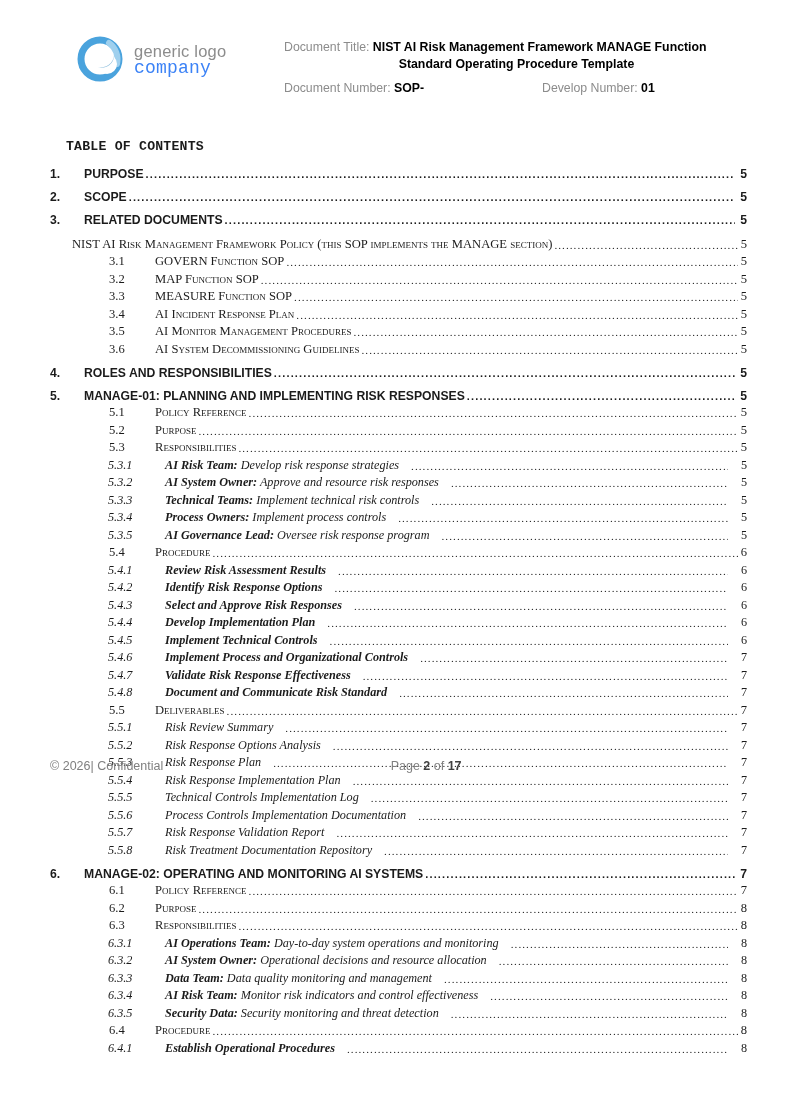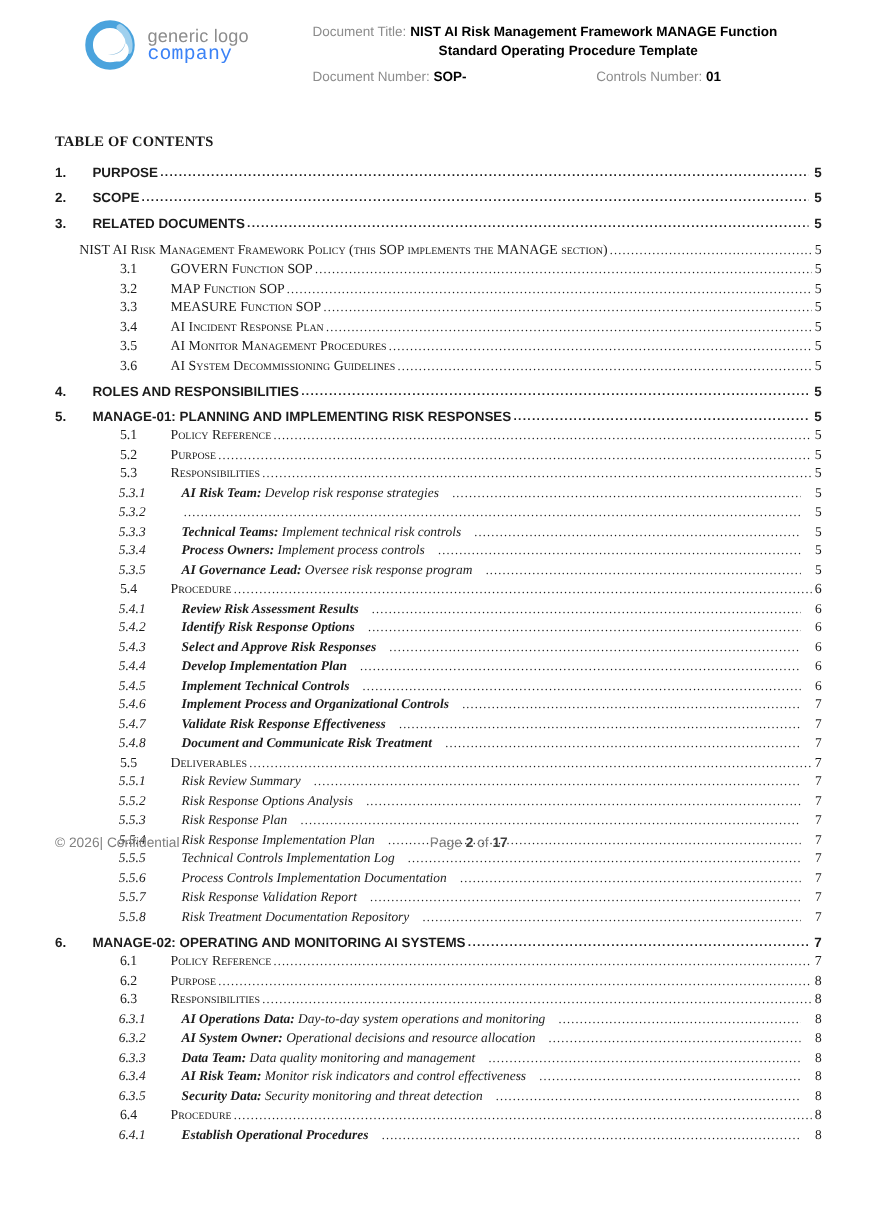--- a/index.html
+++ b/index.html
@@ -10,21 +10,21 @@
   body {
     width: 795px;
     height: 1109px;
     font-family: "Liberation Serif", serif;
     color: #000;
     position: relative;
   }
   .page {
     width: 795px;
     height: 801px;
-    padding: 4px 46px 0 46px;
+    padding: 22px 46px 0 46px;
     position: relative;
   }
 
   
   .header {
     display: flex;
     align-items: flex-start;
     padding-top: 8px;
     padding-left: 30px;
   }
@@ -84,26 +84,26 @@
   }
   .doc-meta .line3 .num { flex: 0 0 258px; }
   .doc-meta b {
     color: #000;
     font-weight: bold;
     text-align: right;
   }
 
   
   .toc-title {
-    font-family: Liberation Serif, serif;
+    font-family: Liberation Mono, monospace;
     font-weight: bold;
     font-size: 13.2px;
     color: #1b1b1b;
     margin-top: 44px;
-    margin-left: 4px;
+    margin-left: 20px;
     letter-spacing: 0.2px;
   }
 
   .toc {
     margin-top: 13px;
     margin-left: 4px;
     margin-right: 2px;
   }
 
   .row {
@@ -234,21 +234,21 @@
       </div>
       <div class="line2">
         <b>Standard Operating Procedure Template</b>
       </div>
       <div class="line3">
         <span class="num">
           <span>Document Number:</span>
           <b>SOP-</b>
         </span>
         <span>
-          <span>Controls Number:</span>
+          <span>Develop Number:</span>
           <b>01</b>
         </span>
       </div>
     </div>
   </div>
 
   <div class="toc-title">TABLE OF CONTENTS</div>
 
   <div class="toc" id="toc-body">
       <div class="row l1">
@@ -341,20 +341,21 @@
         <span class="pg">5</span>
       </div>
       <div class="row l3">
         <span class="num">5.3.1</span>
         <span class="txt"><b>AI Risk Team:</b><span> Develop risk response strategies</span></span>
         <span class="dots"> ........................................................................................................................................................................................................</span>
         <span class="pg">5</span>
       </div>
       <div class="row l3">
         <span class="num">5.3.2</span>
+        <span class="txt"><b>AI System Owner:</b><span> Approve and resource risk responses</span></span>
         <span class="dots"> ........................................................................................................................................................................................................</span>
         <span class="pg">5</span>
       </div>
       <div class="row l3">
         <span class="num">5.3.3</span>
         <span class="txt"><b>Technical Teams:</b><span> Implement technical risk controls</span></span>
         <span class="dots"> ........................................................................................................................................................................................................</span>
         <span class="pg">5</span>
       </div>
       <div class="row l3">
@@ -412,21 +413,21 @@
         <span class="pg">7</span>
       </div>
       <div class="row l3">
         <span class="num">5.4.7</span>
         <span class="txt"><b>Validate Risk Response Effectiveness</b></span>
         <span class="dots"> ........................................................................................................................................................................................................</span>
         <span class="pg">7</span>
       </div>
       <div class="row l3">
         <span class="num">5.4.8</span>
-        <span class="txt"><b>Document and Communicate Risk Treatment</b></span>
+        <span class="txt"><b>Document and Communicate Risk Standard</b></span>
         <span class="dots"> ........................................................................................................................................................................................................</span>
         <span class="pg">7</span>
       </div>
       <div class="row l2">
         <span class="num">5.5</span>
         <span class="txt sc">Deliverables</span>
         <span class="dots"> ........................................................................................................................................................................................................</span>
         <span class="pg">7</span>
       </div>
       <div class="row l3">
@@ -496,21 +497,21 @@
         <span class="pg">8</span>
       </div>
       <div class="row l2">
         <span class="num">6.3</span>
         <span class="txt sc">Responsibilities</span>
         <span class="dots"> ........................................................................................................................................................................................................</span>
         <span class="pg">8</span>
       </div>
       <div class="row l3">
         <span class="num">6.3.1</span>
-        <span class="txt"><b>AI Operations Data:</b><span> Day-to-day system operations and monitoring</span></span>
+        <span class="txt"><b>AI Operations Team:</b><span> Day-to-day system operations and monitoring</span></span>
         <span class="dots"> ........................................................................................................................................................................................................</span>
         <span class="pg">8</span>
       </div>
       <div class="row l3">
         <span class="num">6.3.2</span>
         <span class="txt"><b>AI System Owner:</b><span> Operational decisions and resource allocation</span></span>
         <span class="dots"> ........................................................................................................................................................................................................</span>
         <span class="pg">8</span>
       </div>
       <div class="row l3">

